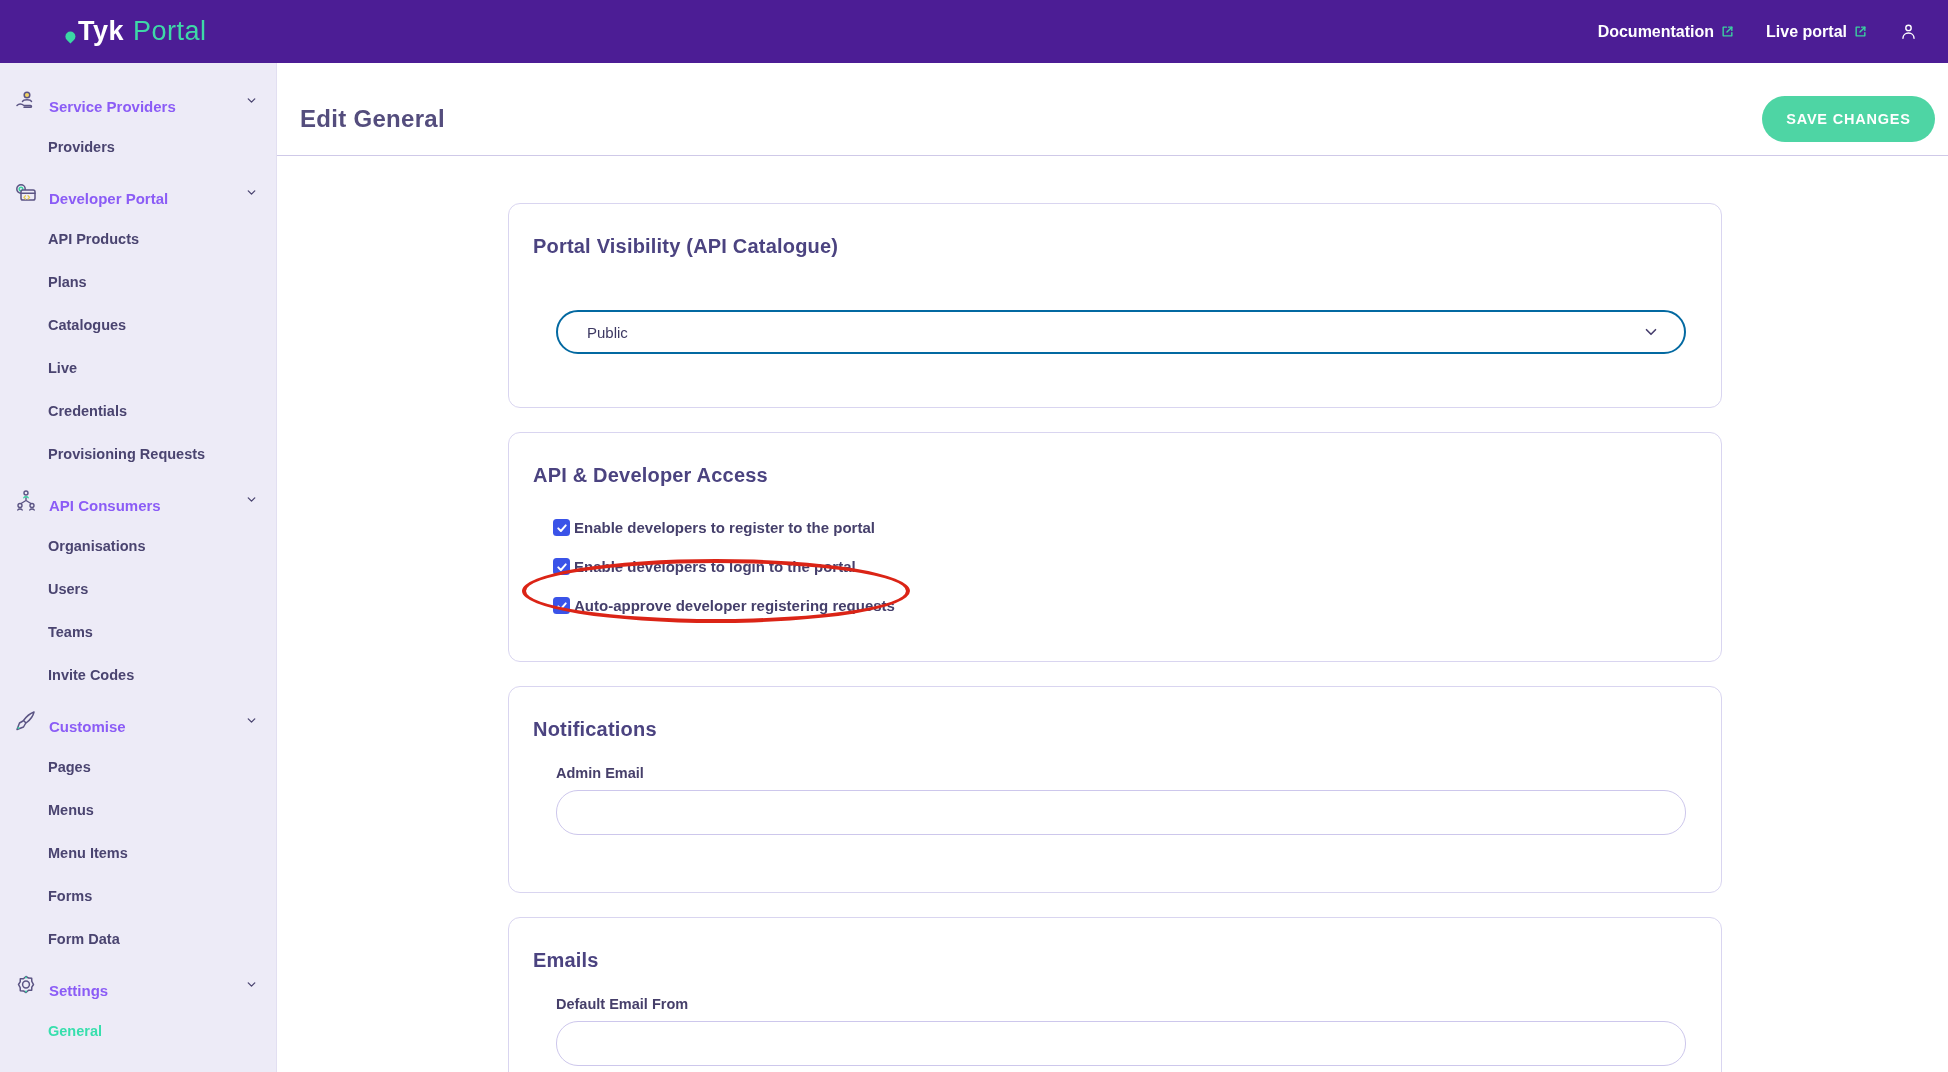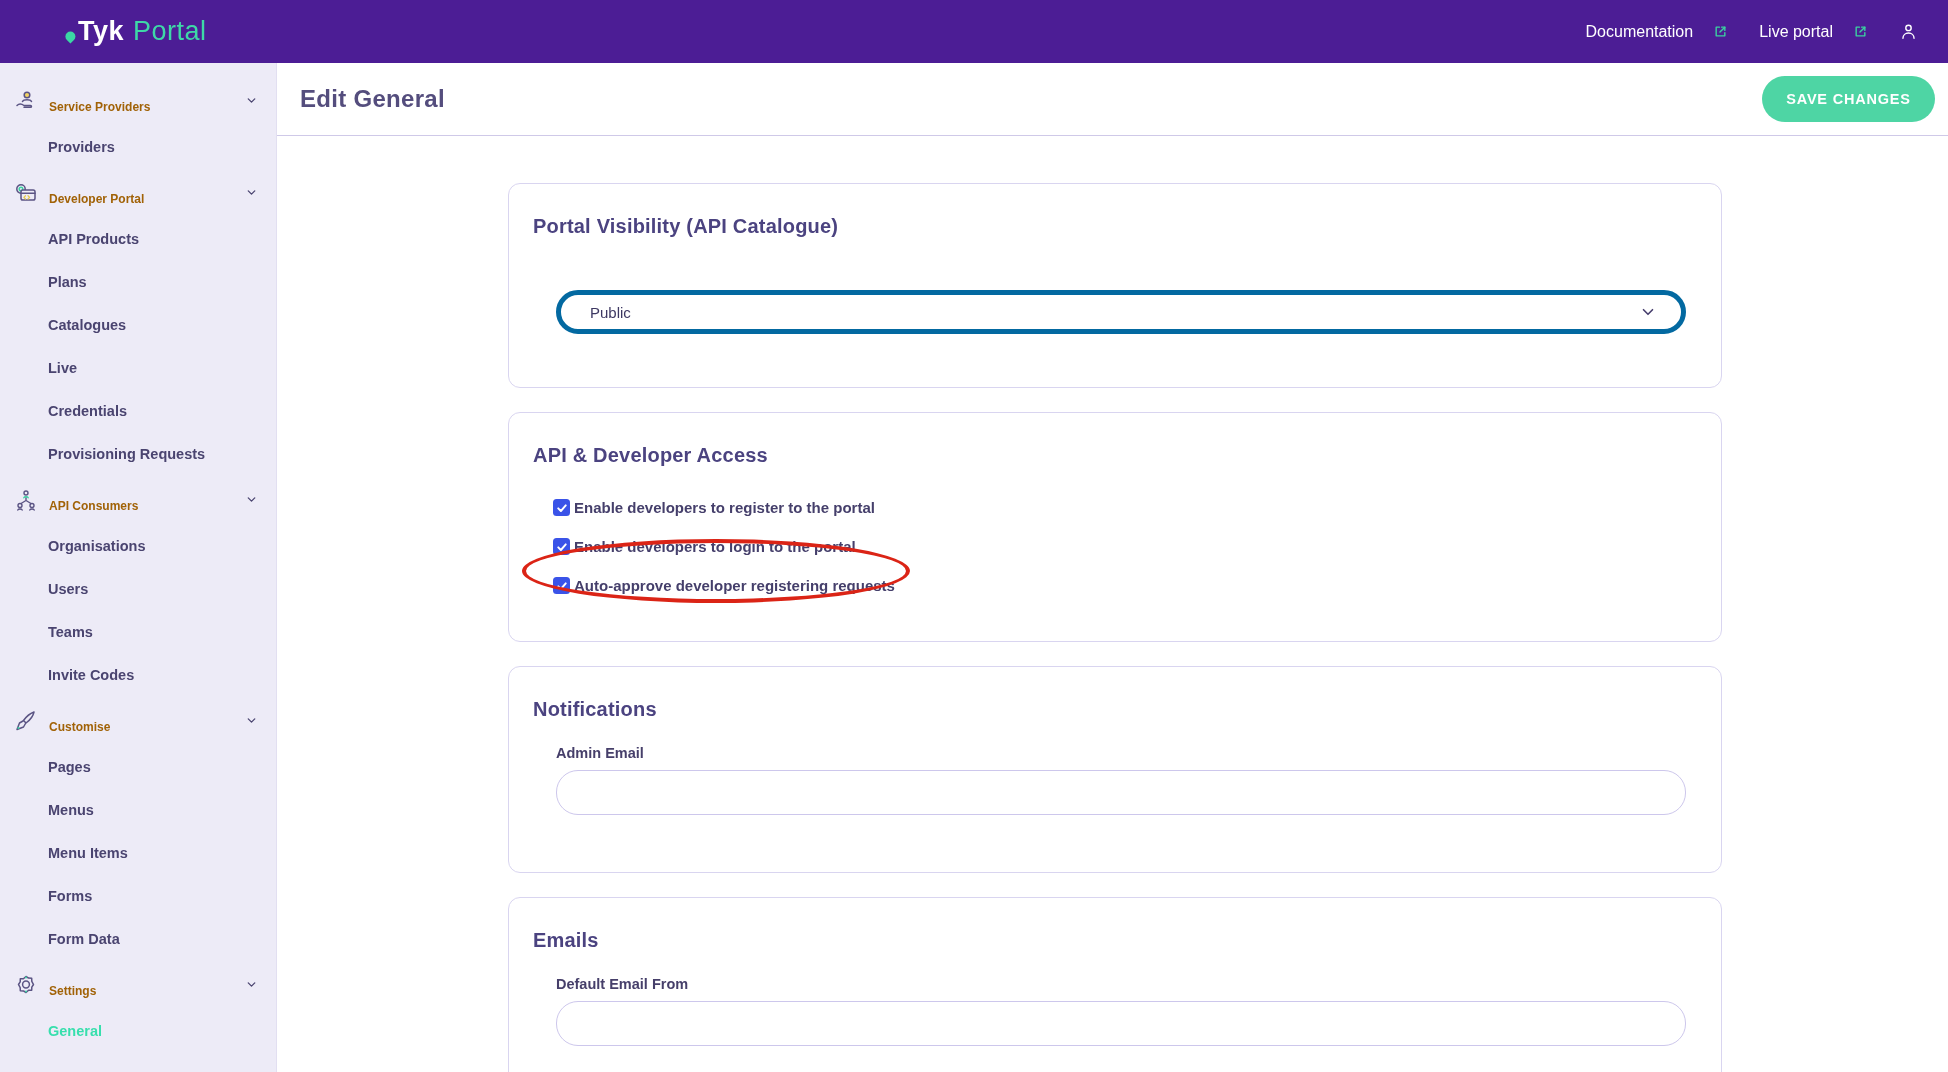--- a/index.html
+++ b/index.html
@@ -19,73 +19,73 @@
   .logo-leaf {
     width:10px; height:10px; background:#3bd6a4;
     border-radius:70% 70% 70% 0;
     transform:rotate(-45deg) translateY(2px);
     display:inline-block; margin-right:4px;
   }
   .logo-brand { color:#ffffff; font-size:27px; font-weight:700; letter-spacing:.5px; }
   .logo-product { color:#3ed8a7; font-size:27px; font-weight:400; margin-left:9px; letter-spacing:.5px; }
   .topbar-right { margin-left:auto; display:flex; align-items:center; gap:32px; }
   .topbar-link {
-    display:flex; align-items:center; gap:21px;
-    color:#ffffff; font-size:16px; font-weight:400; cursor:pointer;
+    display:flex; align-items:center; gap:7px;
+    color:#ffffff; font-size:16px; font-weight:700; cursor:pointer;
   }
   .ext-icon svg { display:block; }
   .user-icon { cursor:pointer; display:flex; align-items:center; }
 
   
   .shell { display:flex; height:1009px; }
   .sidebar {
     width:277px; background:#edebf7; border-right:1px solid #e2dff1;
     padding-top:13px; flex-shrink:0; overflow:hidden;
   }
   .main { flex:1; background:#ffffff; display:flex; flex-direction:column; }
 
   
   .side-header {
     height:49px; display:flex; align-items:center; cursor:pointer;
     padding:0 18px 0 13px;
   }
   .side-header .s-icon { width:27px; height:24px; margin-right:9px; flex-shrink:0; }
-  .side-header .s-label { font-size:12px; font-weight:700; color:#a16207;margin-top:12px; }
+  .side-header .s-label { font-size:15px; font-weight:700; color:#8b5cf6;margin-top:12px; }
   .side-header .s-chevron { margin-left:auto; display:flex; }
   .side-item {
     height:43px; display:flex; align-items:center; cursor:pointer;
     padding-left:48px; font-size:14.5px; font-weight:700; color:#4a4470;
   }
   .side-item.active { color:#37dfad; }
 
   
   .page-header {
     height:73px; display:flex; align-items:center;
     padding:0 13px 0 23px; border-bottom:1px solid #cfc9e8;
-    background:#ffffff; flex-shrink:0;
+    background:#ffffff; flex-shrink:0;margin-top:20px;
   }
   .page-title { font-size:24px; font-weight:700; color:#544d7d; letter-spacing:.3px; }
   .save-btn {
     margin-left:auto; width:173px; height:46px; border:none; cursor:pointer;
     background:#4ed5a4; color:#ffffff; border-radius:23px;
     font-family:"Liberation Sans", sans-serif;
     font-size:14.5px; font-weight:700; letter-spacing:.8px;
   }
 
   
   .content { padding:47px 0 0 231px; }
   .card {
     width:1214px; border:1.5px solid #d9d5f0; border-radius:12px;
     margin-bottom:24px; padding:19px 24px; position:relative; background:#ffffff;
   }
   .card-title { font-size:20px; font-weight:700; color:#4b4380; letter-spacing:.2px;margin-top:12px; }
 
   .select-box {
     margin:52px 0 34px 23px; width:1130px; height:44px;
-    border:5px solid #0369a1; border-radius:22px;
+    border:2px solid #0369a1; border-radius:22px;
     display:flex; align-items:center; padding:0 24px 0 29px;
     font-size:15px; color:#3d3862; cursor:pointer; background:#ffffff;
   }
   .select-box .sel-chevron { margin-left:auto; display:flex; }
 
   .checkbox-group { margin:32px 0 28px 20px; display:flex; flex-direction:column; gap:22px; }
   .cb-row { display:flex; gap:4px; cursor:pointer; width:max-content; }
   .cb-box {
     width:17px; height:17px; background:#3a53e8; border-radius:3.5px;
     display:flex; align-items:center; justify-content:center; flex-shrink:0;

